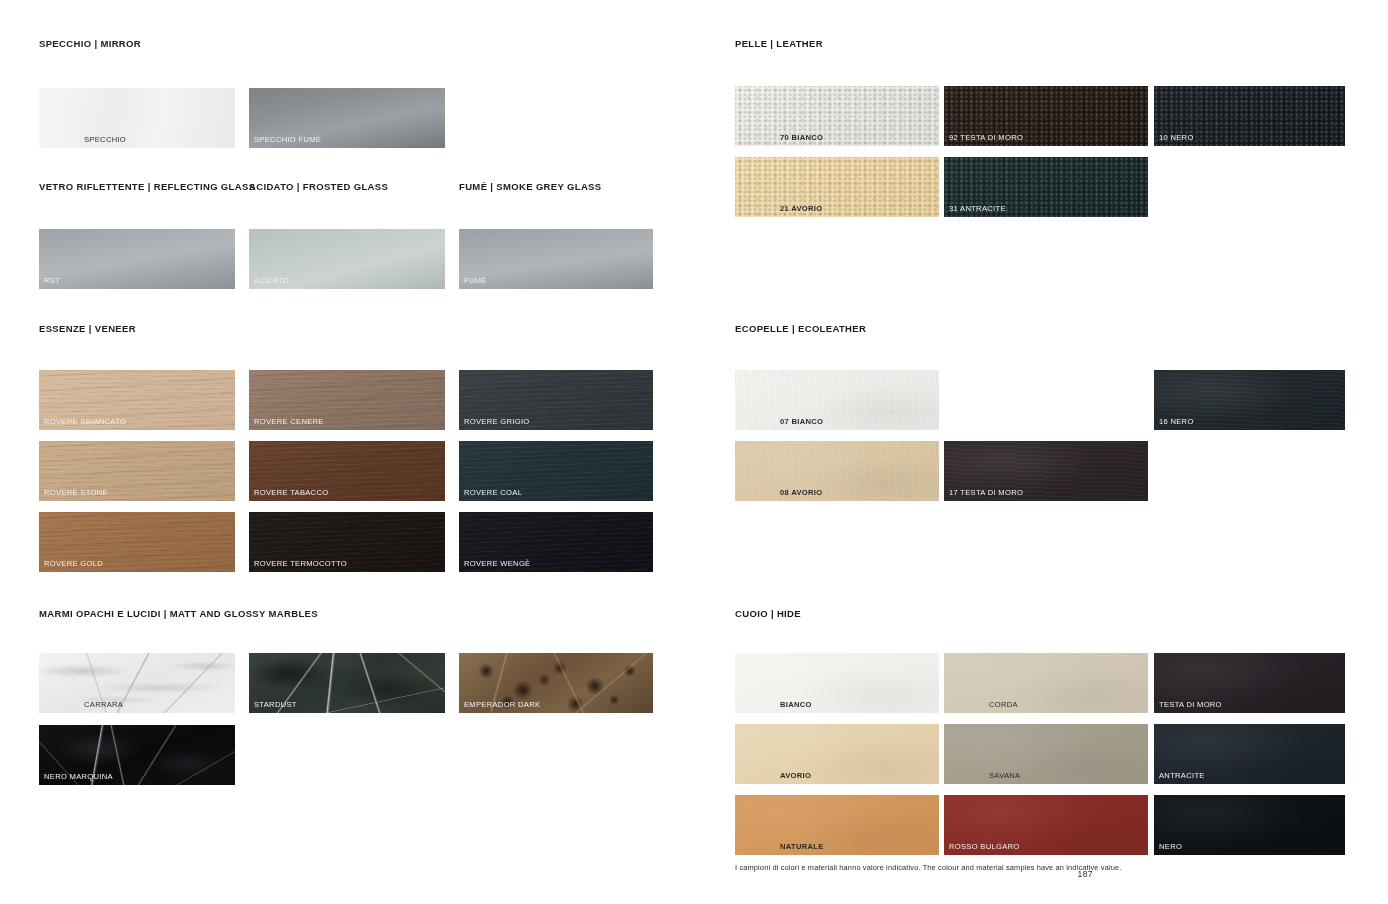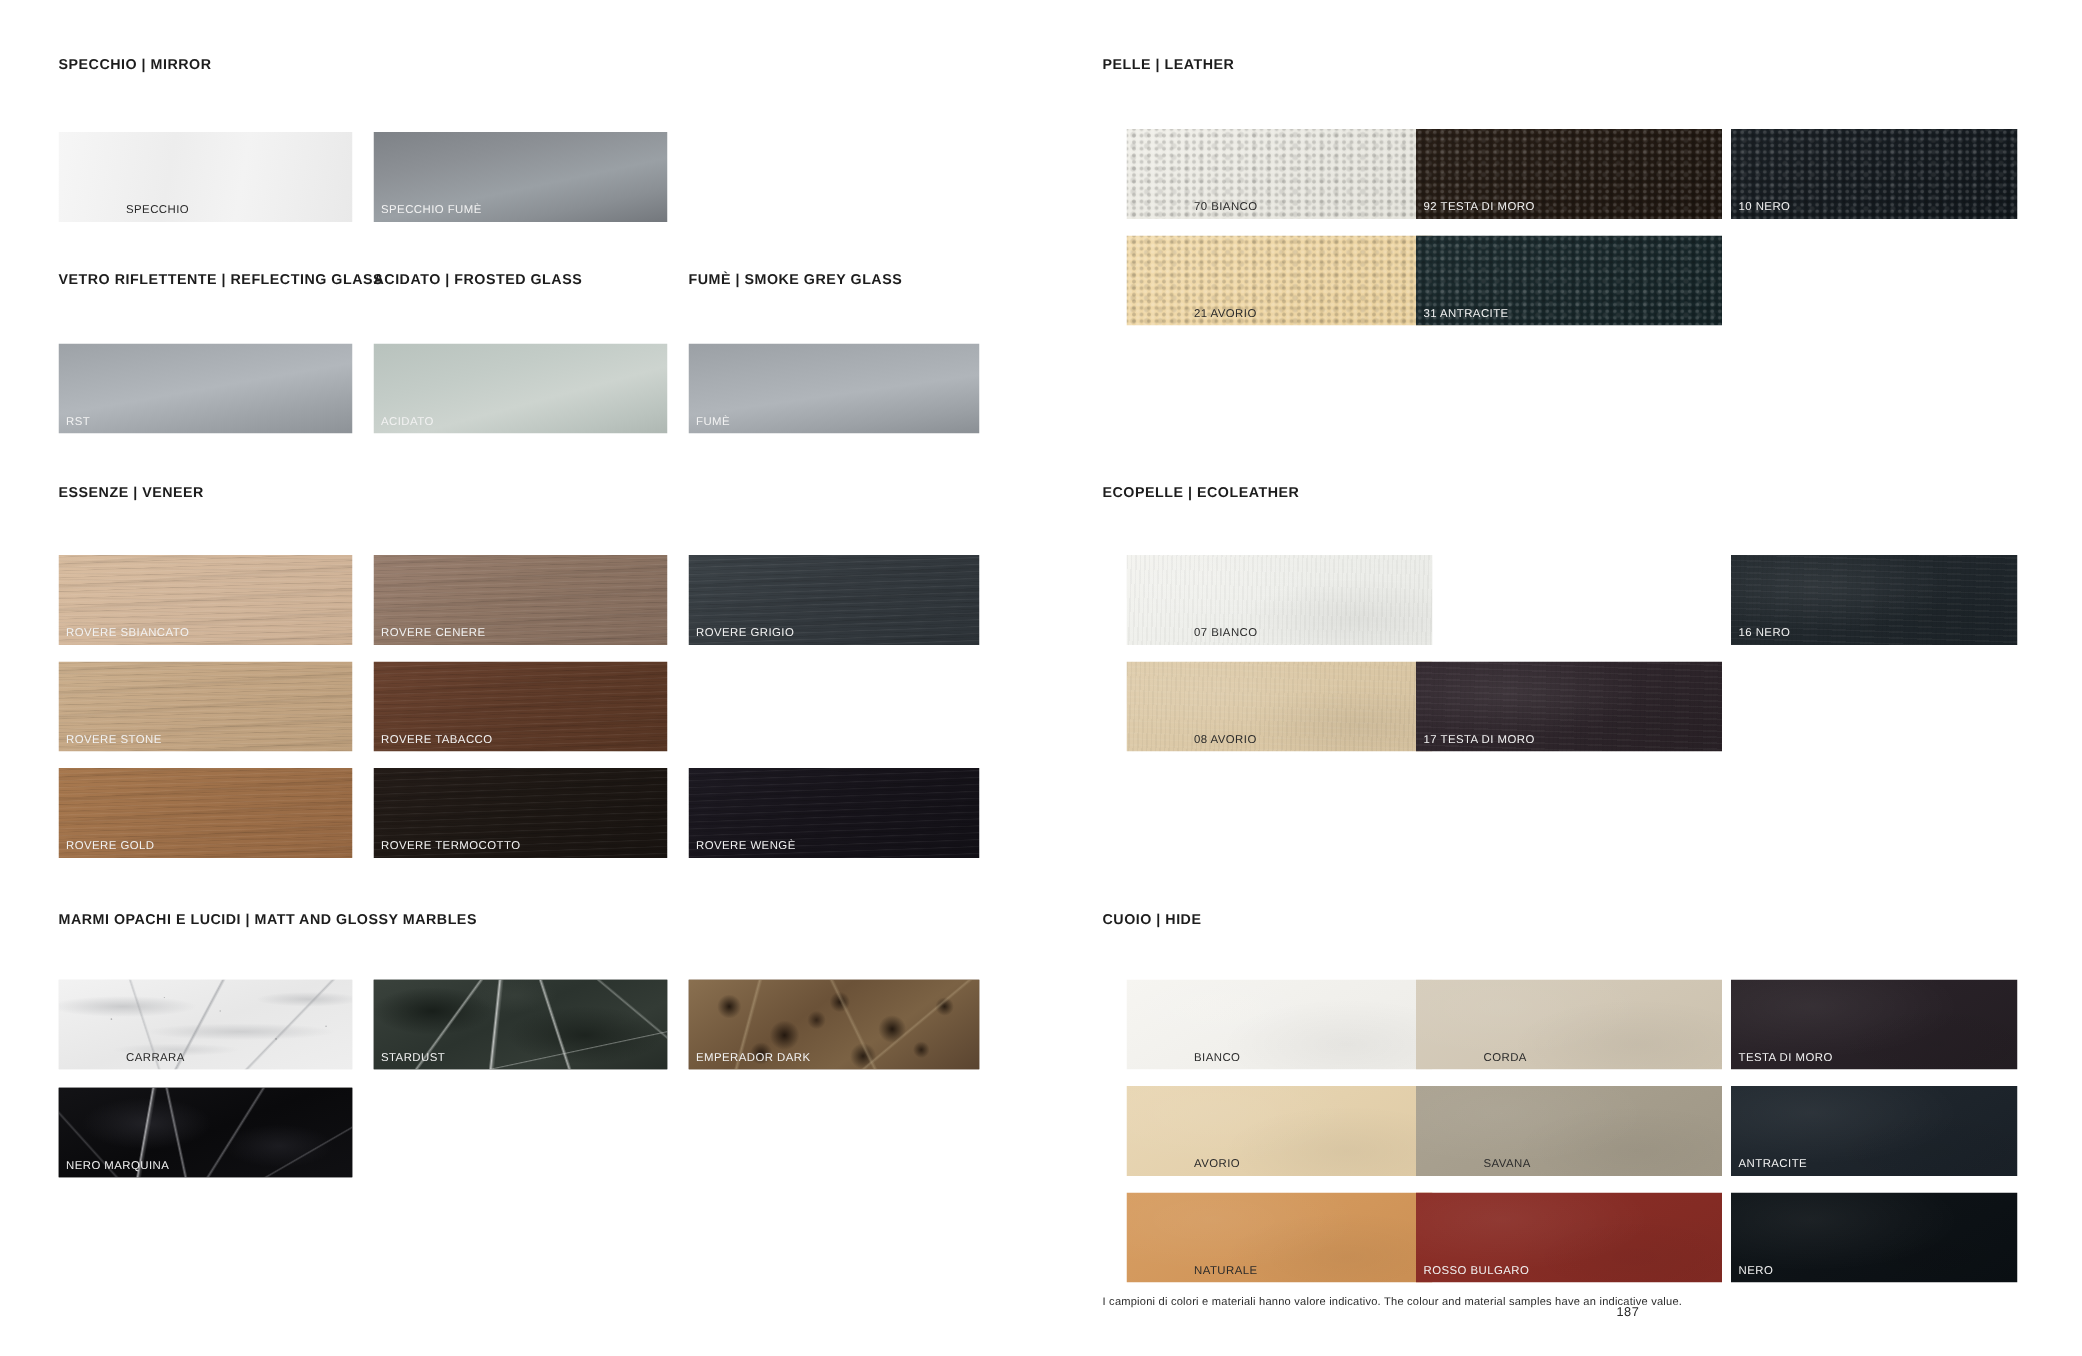--- a/index.html
+++ b/index.html
@@ -75,21 +75,21 @@
   }
   .lab-dark  { color: #2b2b2b; padding-left: 40px; }
   .lab-light { color: #f2f2f2; }
 
   
   .lc1 { left: 0px;   width: 196px; }
   .lc2 { left: 210px; width: 196px; }
   .lc3 { left: 420px; width: 194px; }
 
   
-  .rc1 { left: 16px;   width: 204px; }
+  .rc1 { left: 0px;   width: 204px; font-weight: bold; }
   .rc2 { left: 209px; width: 204px; }
   .rc3 { left: 419px; width: 191px; }
 
   .h60 { height: 60px; }
 
   
   .page-num {
     position: absolute;
     font-size: 8.5px;
     color: #2a2a2a;
@@ -430,20 +430,27 @@
           </div>
         <div class="swatch-label lab-light">ROVERE STONE</div>
       </div>
       <div class="swatch lc2 h60" style="top:71px;padding-left:23px;">
         <div class="fill">
             <div class="tex w-tabacco"></div>
             <div class="wood"></div>
           </div>
         <div class="swatch-label lab-light">ROVERE TABACCO</div>
       </div>
+      <div class="swatch lc3 h60" style="top:71px;">
+        <div class="fill">
+            <div class="tex w-coal"></div>
+            <div class="wood"></div>
+          </div>
+        <div class="swatch-label lab-light">ROVERE COAL</div>
+      </div>
 
       <div class="swatch lc1 h60" style="top:142px;">
         <div class="fill">
             <div class="tex w-gold"></div>
             <div class="wood"></div>
           </div>
         <div class="swatch-label lab-light">ROVERE GOLD</div>
       </div>
       <div class="swatch lc2 h60" style="top:142px;">
         <div class="fill">

